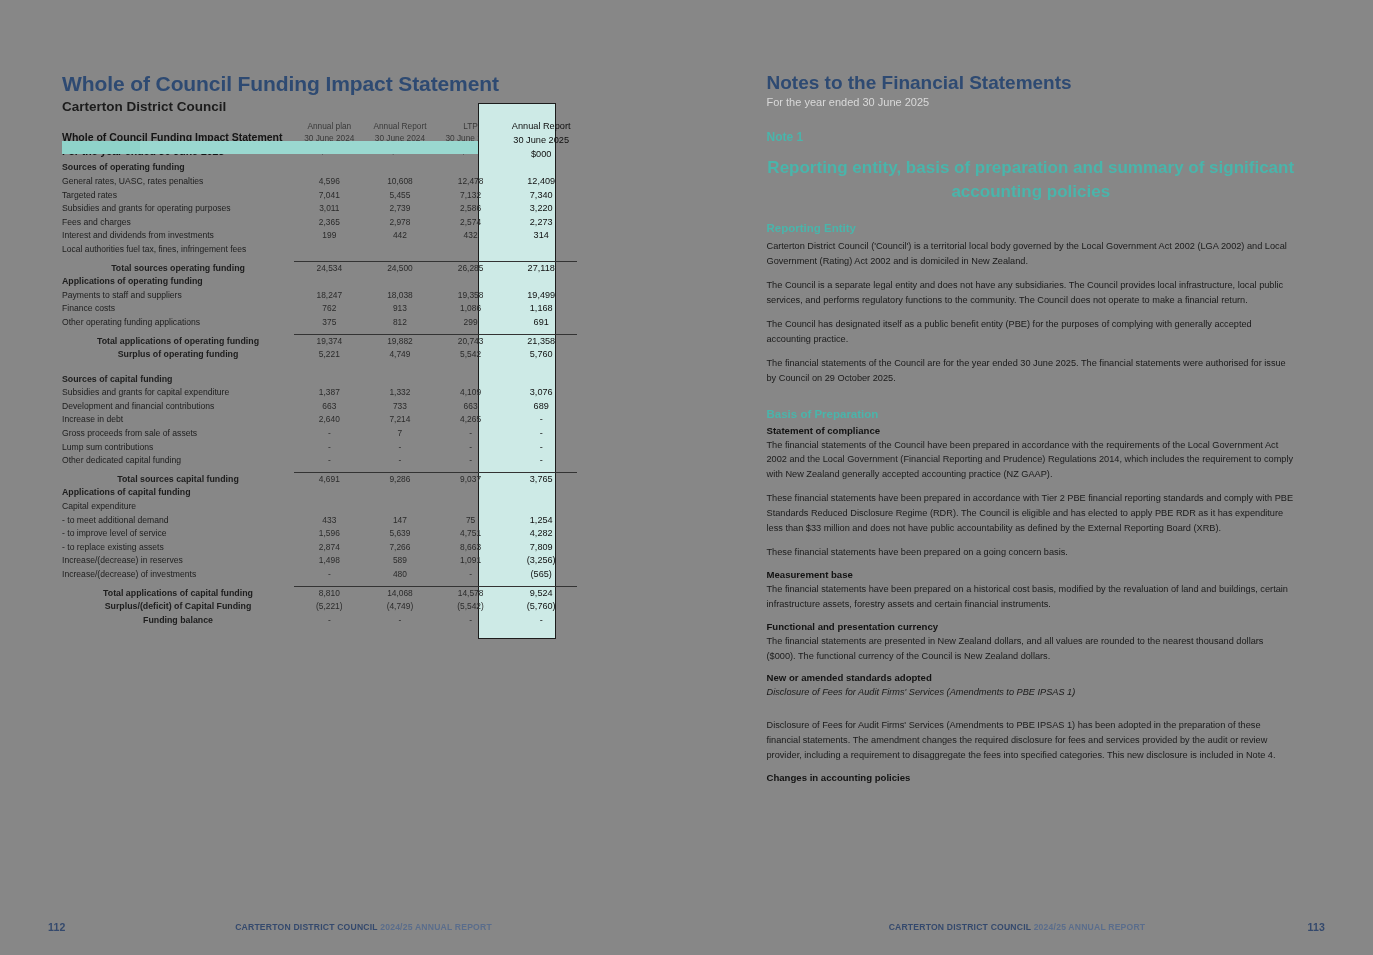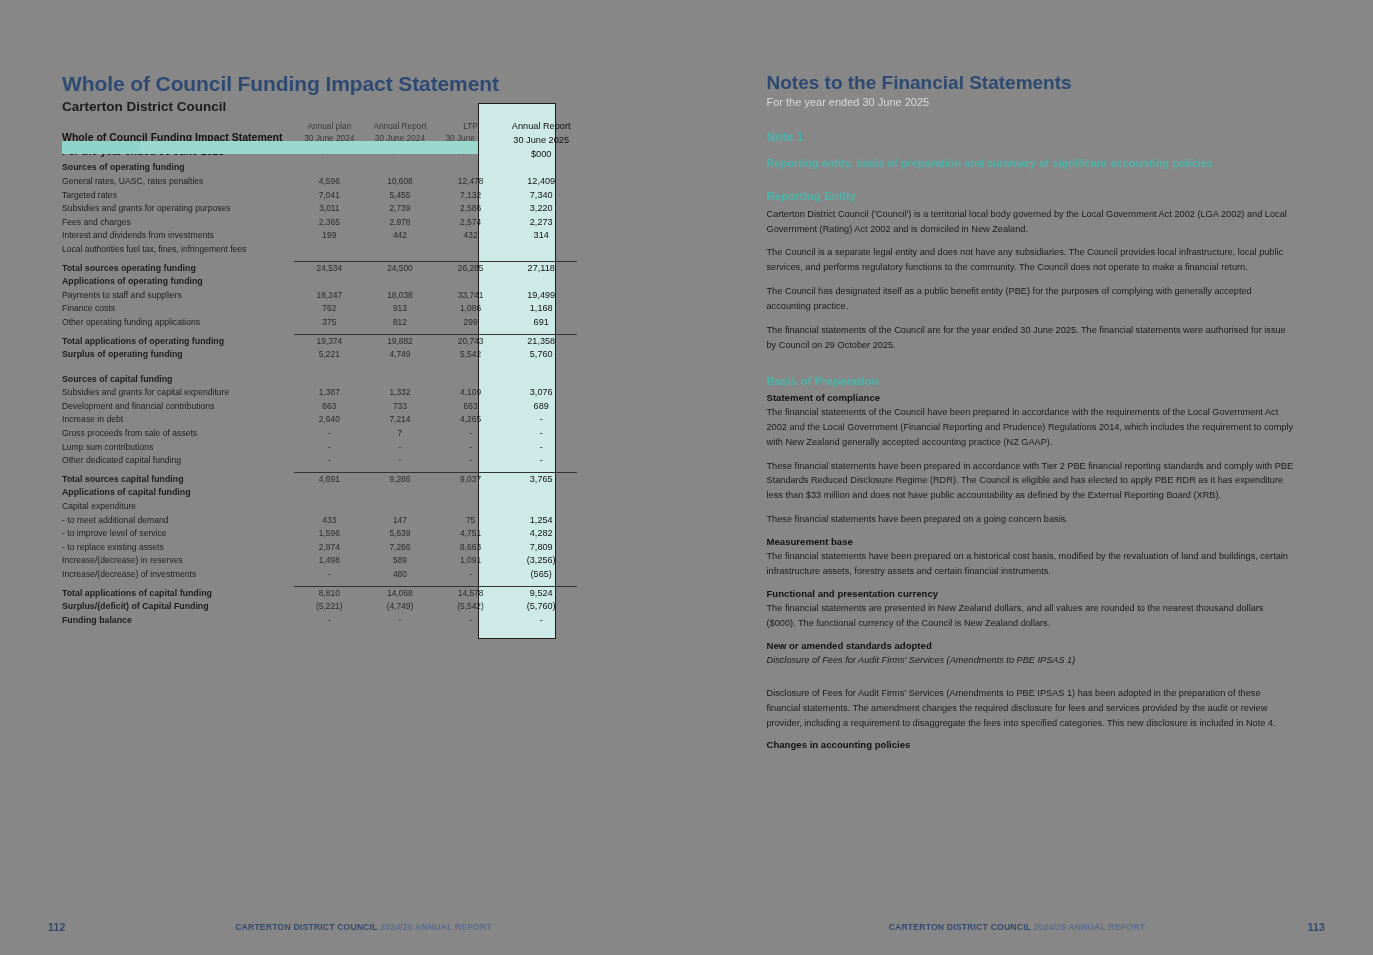--- a/index.html
+++ b/index.html
@@ -55,25 +55,26 @@
     color: #d9d9d9;
     margin: 0 0 22px 0;
   }
   .note-label {
     font-size: 12px;
     font-weight: bold;
     color: #49b5ab;
     margin: 0 0 12px 0;
   }
   .note-heading {
-    font-size: 11px;
+    font-size: 17px;
     font-weight: bold;
     color: #49b5ab;
     line-height: 1.42;
     margin: 0 0 18px 0;
+    text-align: center;
   }
   .section-heading {
     font-size: 11.5px;
     font-weight: bold;
     color: #49b5ab;
     margin: 0 0 5px 0;
   }
   .sub-heading {
     font-size: 9.6px;
     font-weight: bold;
@@ -161,21 +162,21 @@
     z-index: 2;
     min-height: 13.6px;
   }
   .row .label {
     flex: 0 0 232px;
     font-size: 8.6px;
     color: #1d1d1d;
     line-height: 13.6px;
     white-space: nowrap;
   }
-  .row .label.bold { font-weight: bold; }
+  .row .label.bold { font-weight: bold; text-align: center; }
   .row .label.group {
     font-weight: bold;
     font-size: 8.8px;
   }
   .row .label.sub { font-size: 8.5px; }
   .row .cells {
     display: flex;
     flex: 1 1 auto;
   }
   .cell {
@@ -349,21 +350,21 @@
               <div class="cell"></div>
               <div class="cell"></div>
               <div class="cell main"></div>
             </div>
           </div>
           <div class="row">
             <div class="label">Payments to staff and suppliers</div>
             <div class="cells">
               <div class="cell">18,247</div>
               <div class="cell">18,038</div>
-              <div class="cell">33,741</div>
+              <div class="cell">19,358</div>
               <div class="cell main">19,499</div>
             </div>
           </div>
           <div class="row">
             <div class="label">Finance costs</div>
             <div class="cells">
               <div class="cell">762</div>
               <div class="cell">913</div>
               <div class="cell">1,086</div>
               <div class="cell main">1,168</div>

